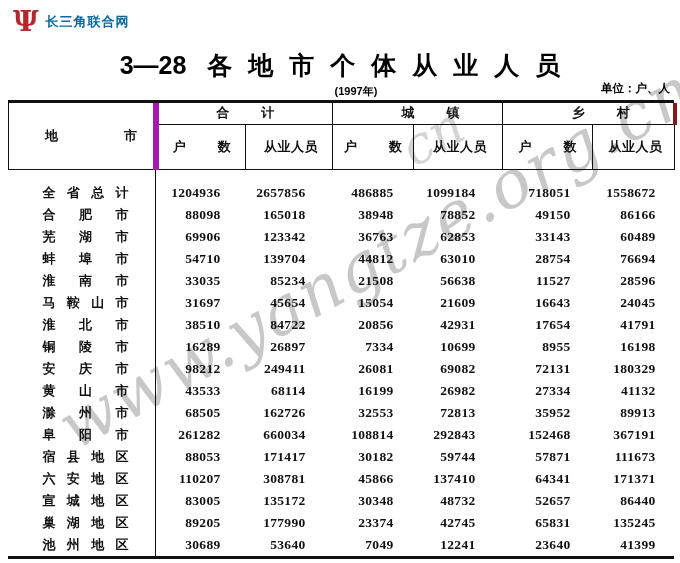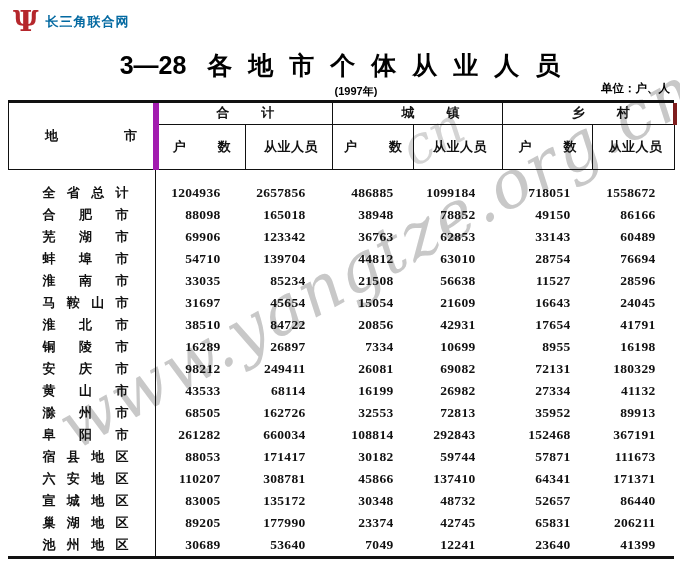--- a/index.html
+++ b/index.html
@@ -311,21 +311,21 @@
           </tr>
           <tr>
             <td class="stub">
               <span class="jlabel">巢湖地区</span>
             </td>
             <td class="num c1">89205</td>
             <td class="num c2">177990</td>
             <td class="num c3">23374</td>
             <td class="num c4">42745</td>
             <td class="num c5">65831</td>
-            <td class="num c6">206211</td>
+            <td class="num c6">135245</td>
           </tr>
           <tr>
             <td class="stub">
               <span class="jlabel">池州地区</span>
             </td>
             <td class="num c1">30689</td>
             <td class="num c2">53640</td>
             <td class="num c3">7049</td>
             <td class="num c4">12241</td>
             <td class="num c5">23640</td>

